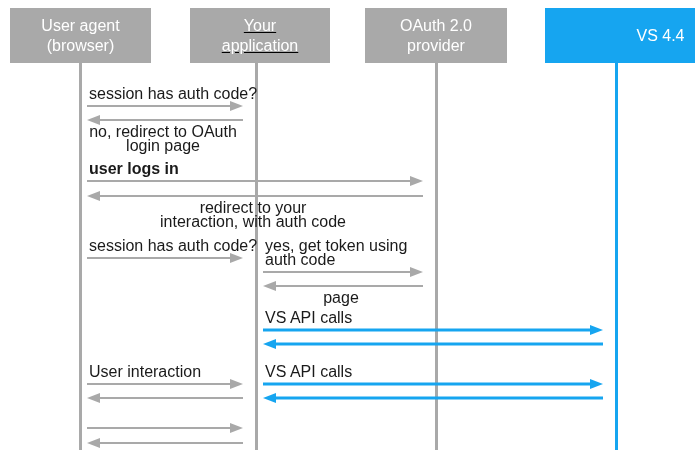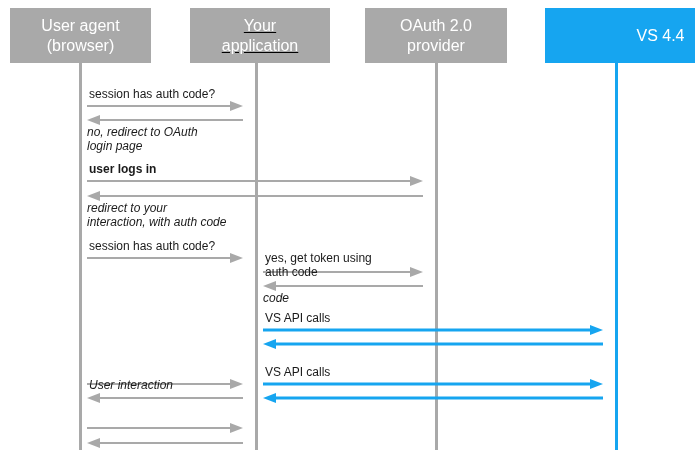--- a/index.html
+++ b/index.html
@@ -45,28 +45,28 @@
   }
   .msg .head {
     position: absolute;
     width: 0;
     height: 0;
     top: 50%;
     transform: translateY(-50%);
   }
   .msg-label {
     position: absolute;
-    font-size: 12px;
+    font-size: 16px;
     line-height: 14px;
     color: #1a1a1a;
     white-space: pre-line;
     z-index: 3;
   }
   .msg-label.above { transform: translateY(-100%); text-align: left; }
-  .msg-label.below { text-align: left; font-style: italic; }
+  .msg-label.below { text-align: center; }
 </style>
 </head>
 <body>
 
 <div class="stage">
   <div id="layer-lifelines">
       <div class="lifeline" style="left: 79px; background: rgb(169, 169, 169);"></div>
       <div class="lifeline" style="left: 255px; background: rgb(169, 169, 169);"></div>
       <div class="lifeline" style="left: 435px; background: rgb(169, 169, 169);"></div>
       <div class="lifeline" style="left: 615px; background: rgb(22, 165, 240);"></div>
@@ -113,41 +113,41 @@
 interaction, with auth code</div>
       <div class="msg" style="left: 87px; top: 253px; width: 156px;">
         <div class="line" style="height: 2px; background: rgb(169, 169, 169); left: 0px; right: 12px;"></div>
         <div class="head" style="border-top: 5px solid transparent; border-bottom: 5px solid transparent; border-left: 13px solid rgb(169, 169, 169); right: 0px;"></div>
       </div>
       <div class="msg-label above" style="left: 89px; top: 253px;">session has auth code?</div>
       <div class="msg" style="left: 263px; top: 267px; width: 160px;">
         <div class="line" style="height: 2px; background: rgb(169, 169, 169); left: 0px; right: 12px;"></div>
         <div class="head" style="border-top: 5px solid transparent; border-bottom: 5px solid transparent; border-left: 13px solid rgb(169, 169, 169); right: 0px;"></div>
       </div>
-      <div class="msg-label above" style="left: 265px; top: 279px;">yes, get token using
+      <div class="msg-label above" style="left: 265px; top: 267px;">yes, get token using
 auth code</div>
       <div class="msg" style="left: 263px; top: 281px; width: 160px;">
         <div class="line" style="height: 2px; background: rgb(169, 169, 169); left: 12px; right: 0px;"></div>
         <div class="head" style="border-top: 5px solid transparent; border-bottom: 5px solid transparent; border-right: 13px solid rgb(169, 169, 169); left: 0px;"></div>
       </div>
-      <div class="msg-label below" style="left: 263px; width: 156px; top: 291px;">code</div>
+      <div class="msg-label below" style="left: 263px; width: 156px; top: 291px;">page</div>
       <div class="msg" style="left: 263px; top: 325px; width: 340px;">
         <div class="line" style="height: 3px; background: rgb(22, 165, 240); left: 0px; right: 12px;"></div>
         <div class="head" style="border-top: 5px solid transparent; border-bottom: 5px solid transparent; border-left: 13px solid rgb(22, 165, 240); right: 0px;"></div>
       </div>
       <div class="msg-label above" style="left: 265px; top: 325px;">VS API calls</div>
       <div class="msg" style="left: 263px; top: 339px; width: 340px;">
         <div class="line" style="height: 3px; background: rgb(22, 165, 240); left: 12px; right: 0px;"></div>
         <div class="head" style="border-top: 5px solid transparent; border-bottom: 5px solid transparent; border-right: 13px solid rgb(22, 165, 240); left: 0px;"></div>
       </div>
       <div class="msg" style="left: 87px; top: 379px; width: 156px;">
         <div class="line" style="height: 2px; background: rgb(169, 169, 169); left: 0px; right: 12px;"></div>
         <div class="head" style="border-top: 5px solid transparent; border-bottom: 5px solid transparent; border-left: 13px solid rgb(169, 169, 169); right: 0px;"></div>
       </div>
-      <div class="msg-label above" style="left: 89px; top: 392px; font-style: italic;">User interaction</div>
+      <div class="msg-label above" style="left: 89px; top: 379px;">User interaction</div>
       <div class="msg" style="left: 263px; top: 379px; width: 340px;">
         <div class="line" style="height: 3px; background: rgb(22, 165, 240); left: 0px; right: 12px;"></div>
         <div class="head" style="border-top: 5px solid transparent; border-bottom: 5px solid transparent; border-left: 13px solid rgb(22, 165, 240); right: 0px;"></div>
       </div>
       <div class="msg-label above" style="left: 265px; top: 379px;">VS API calls</div>
       <div class="msg" style="left: 87px; top: 393px; width: 156px;">
         <div class="line" style="height: 2px; background: rgb(169, 169, 169); left: 12px; right: 0px;"></div>
         <div class="head" style="border-top: 5px solid transparent; border-bottom: 5px solid transparent; border-right: 13px solid rgb(169, 169, 169); left: 0px;"></div>
       </div>
       <div class="msg" style="left: 263px; top: 393px; width: 340px;">

